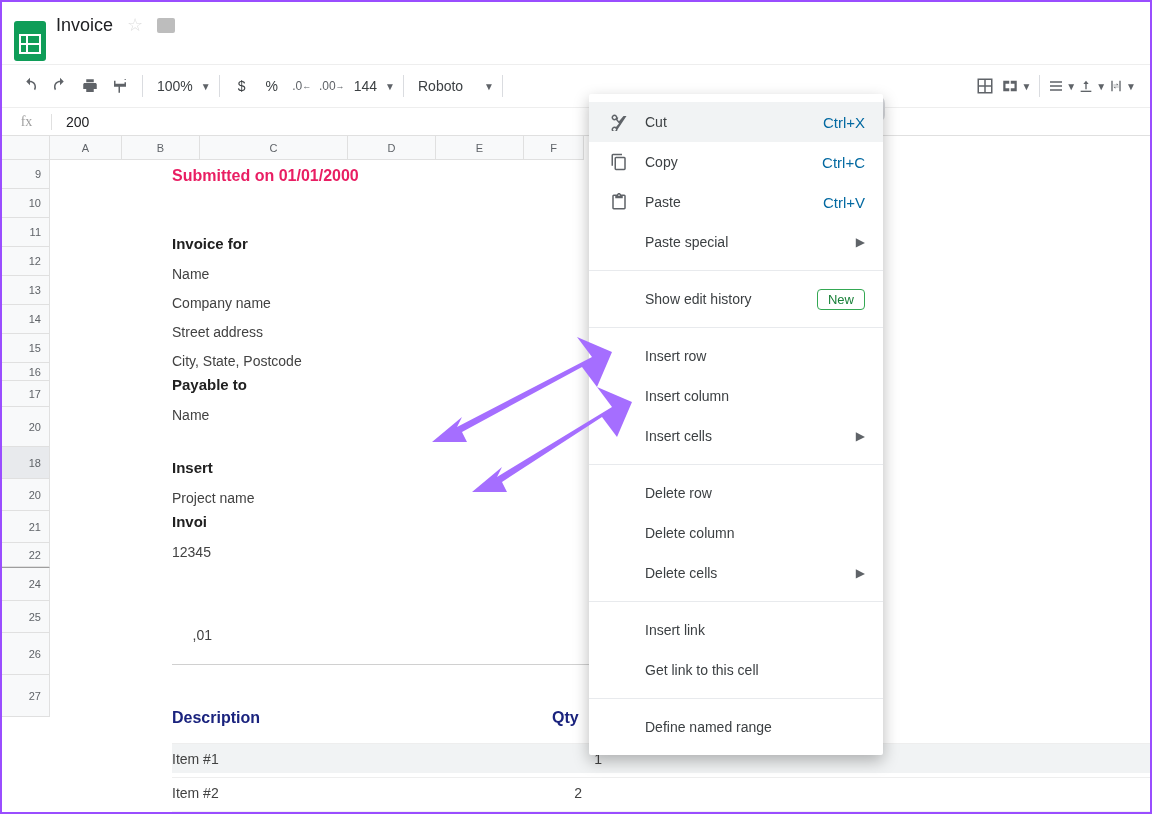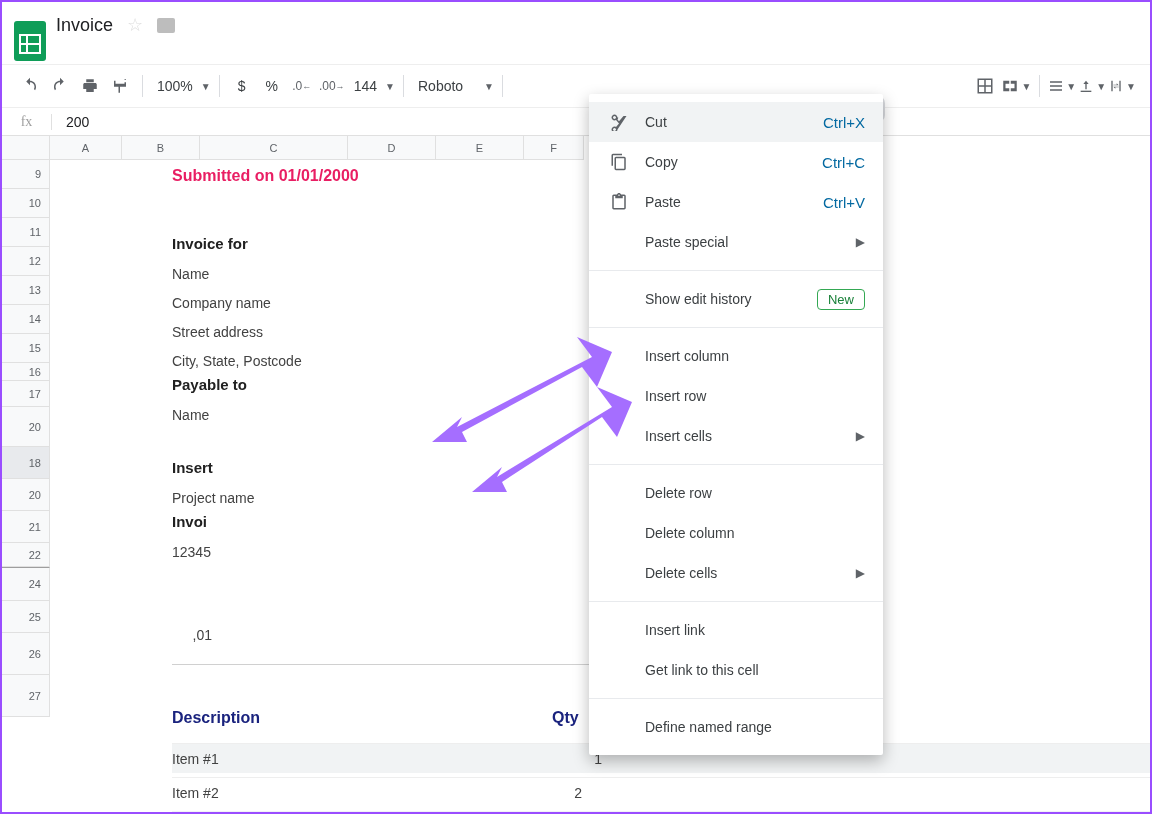--- a/index.html
+++ b/index.html
@@ -349,24 +349,24 @@
     <span class="ctx-label">Paste special</span>
     <span class="ctx-sub">▶</span>
   </div>
   <div class="ctx-sep"></div>
   <div class="ctx-item ctx-noicon">
     <span class="ctx-label">Show edit history</span>
     <span class="new-badge">New</span>
   </div>
   <div class="ctx-sep"></div>
   <div class="ctx-item ctx-noicon">
+    <span class="ctx-label">Insert row</span>
+  </div>
+  <div class="ctx-item ctx-noicon">
     <span class="ctx-label">Insert column</span>
-  </div>
-  <div class="ctx-item ctx-noicon">
-    <span class="ctx-label">Insert row</span>
   </div>
   <div class="ctx-item ctx-noicon">
     <span class="ctx-label">Insert cells</span>
     <span class="ctx-sub">▶</span>
   </div>
   <div class="ctx-sep"></div>
   <div class="ctx-item ctx-noicon">
     <span class="ctx-label">Delete row</span>
   </div>
   <div class="ctx-item ctx-noicon">

